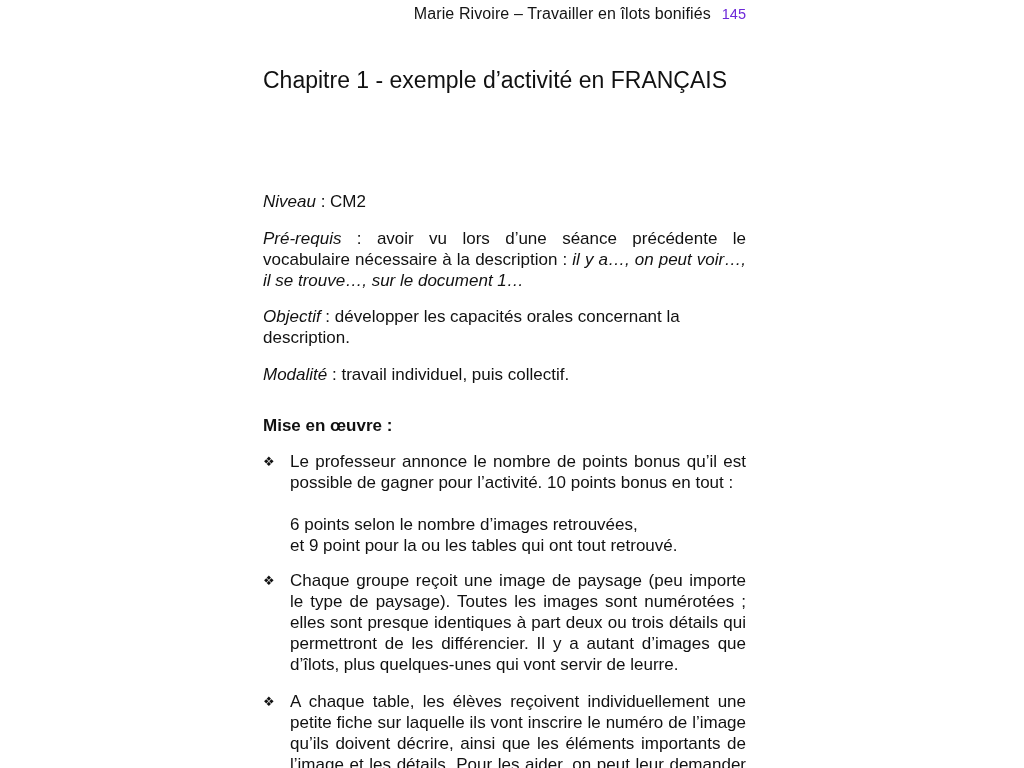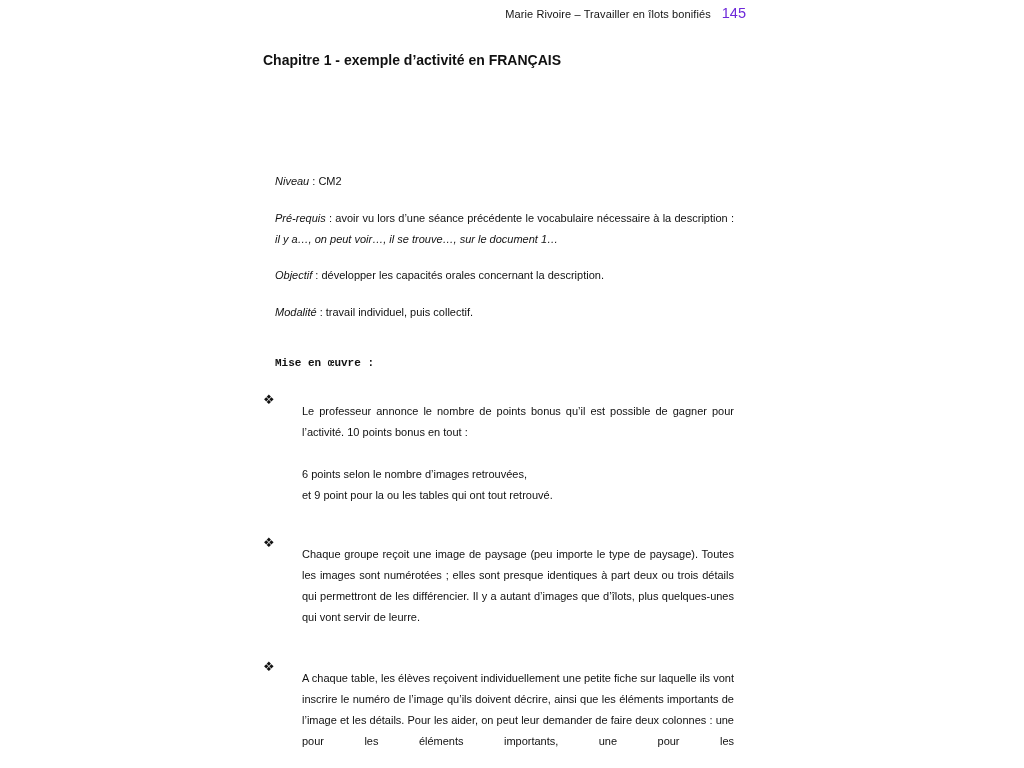--- a/index.html
+++ b/index.html
@@ -19,52 +19,52 @@
   
   .page-header {
     position: absolute;
     top: 5px; left: 0; width: 746px;
     display: flex;
     justify-content: flex-end;
     align-items: baseline;
     white-space: nowrap;
   }
   .running-title {
-    font-size: 11px;
+    font-size: 16px;
     letter-spacing: 0.1px;
     color: #141414;
   }
   .page-number {
     font-size: 14.5px;
     margin-left: 11px;
     color: #6d28d9;
   }
   
   .content {
     position: absolute;
     left: 263px; top: 0;
     width: 483px;
   }
   .chapter-title {
-    margin: 48px 0 0 0;
-    font-size: 14px;
-    font-weight: 700;
+    margin: 68px 0 0 0;
+    font-size: 23px;
+    font-weight: 400;
     line-height: 24px;
     white-space: nowrap;
   }
   .content p {
-    margin: 12px;
-    font-size: 11px;
+    margin: 0;
+    font-size: 17px;
     line-height: 21px;
   }
   .meta-niveau     { margin-top: 99px !important; }
   .meta-prerequis  { margin-top: 16px !important; text-align: justify; }
   .meta-objectif   { margin-top: 15px !important; }
   .meta-modalite   { margin-top: 16px !important; }
-  .section-heading { margin-top: 30px !important; font-weight: 700; font-family: Liberation Mono, monospace; }
+  .section-heading { margin-top: 30px !important; font-weight: 700; }
   em { font-style: italic; }
   
   .bullet-item {
     display: flex;
     align-items: flex-start;
   }
   .bullet-item-1 { margin-top: 15px; }
   .bullet-item-2 { margin-top: 14px; }
   .bullet-item-3 { margin-top: 16px; }
   .bullet-marker {

